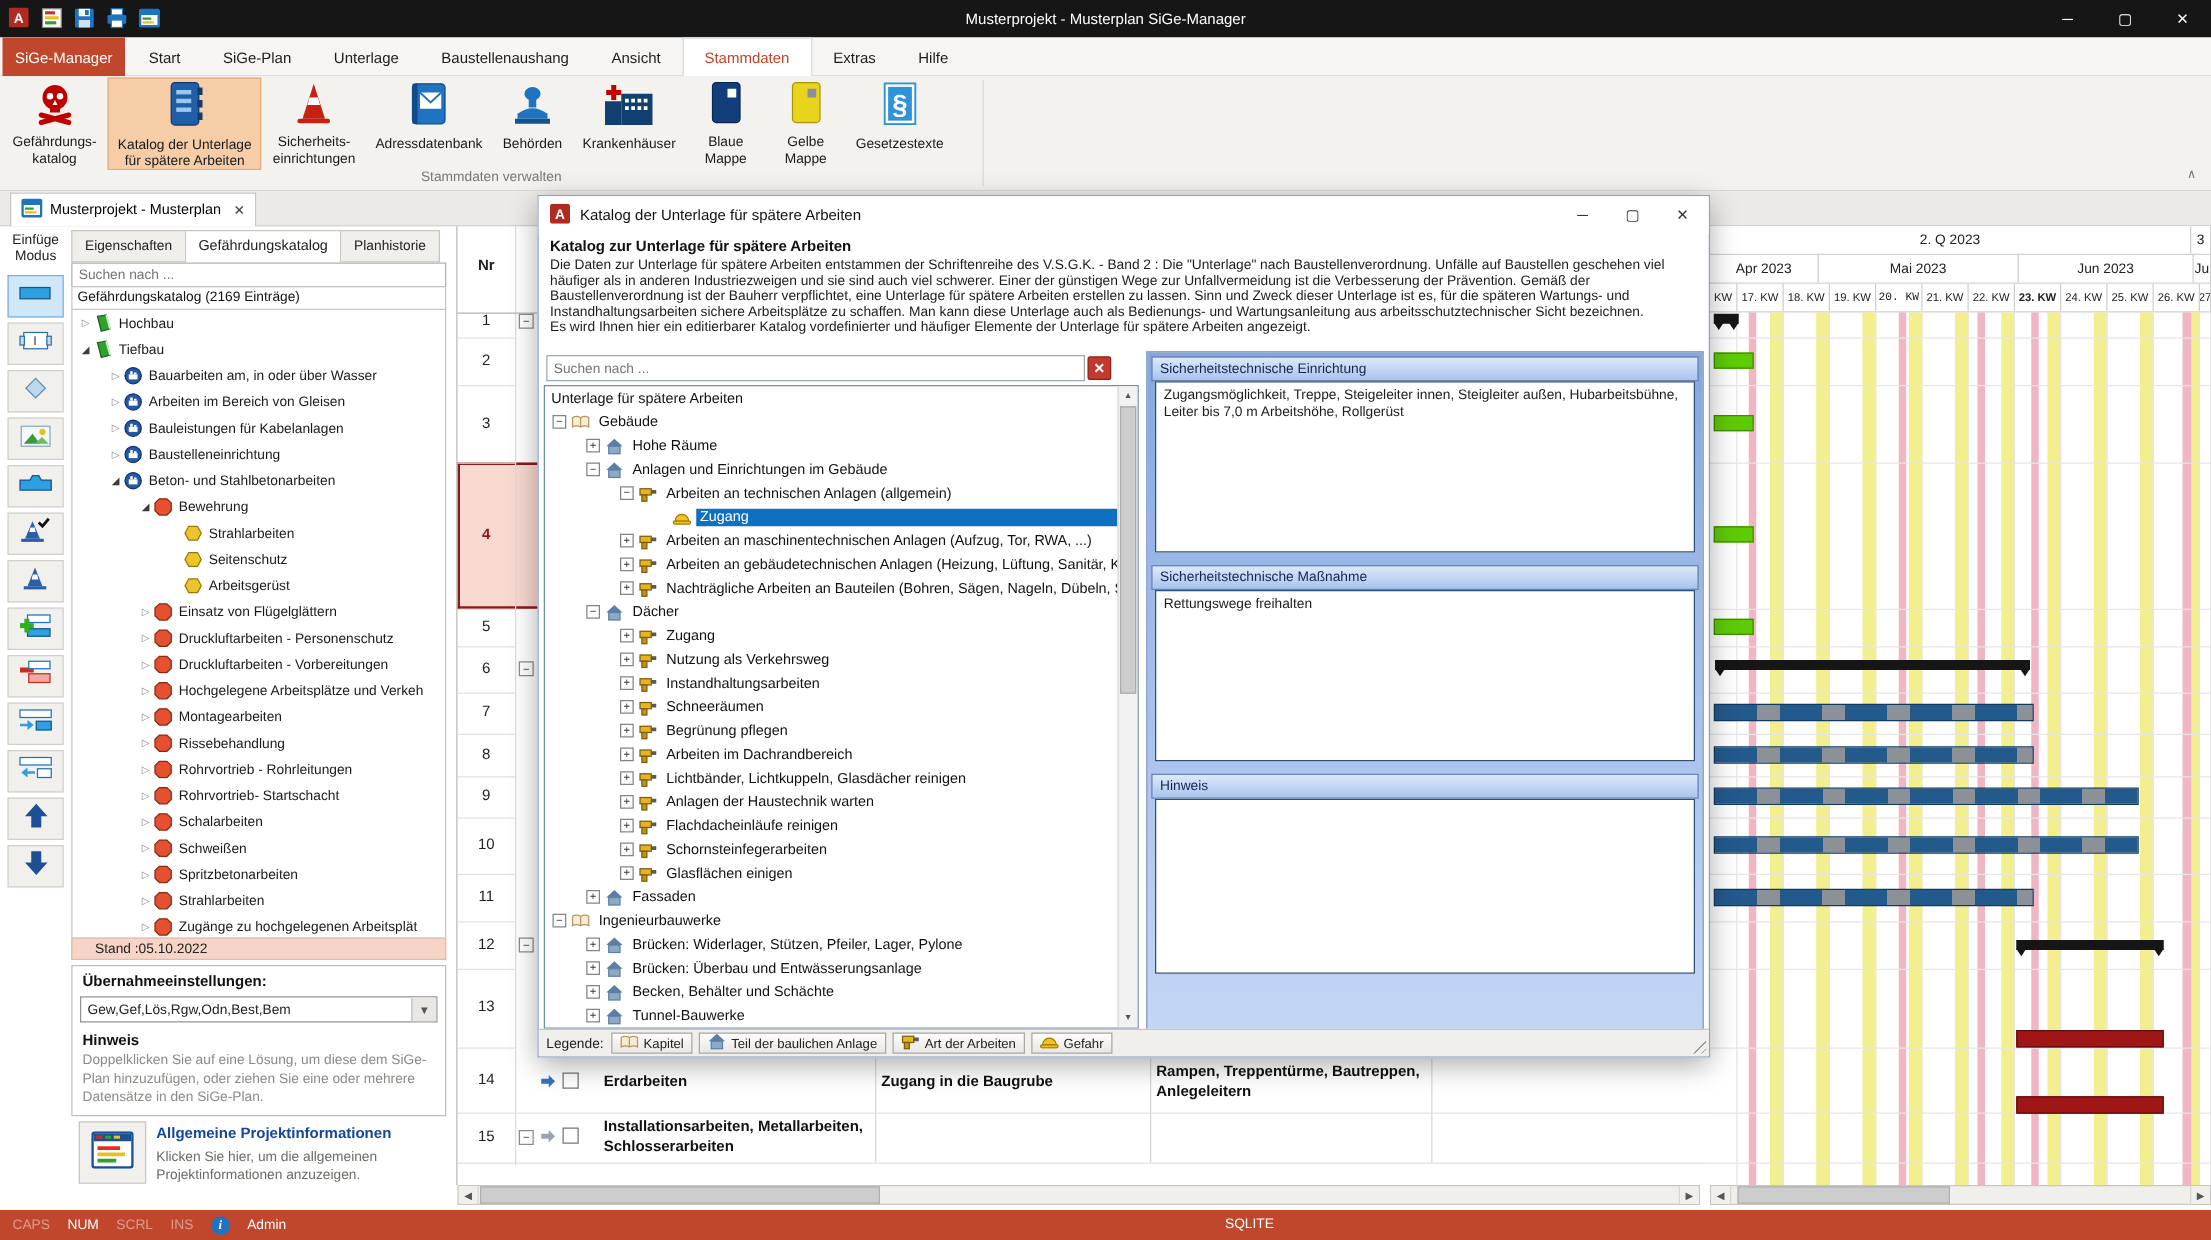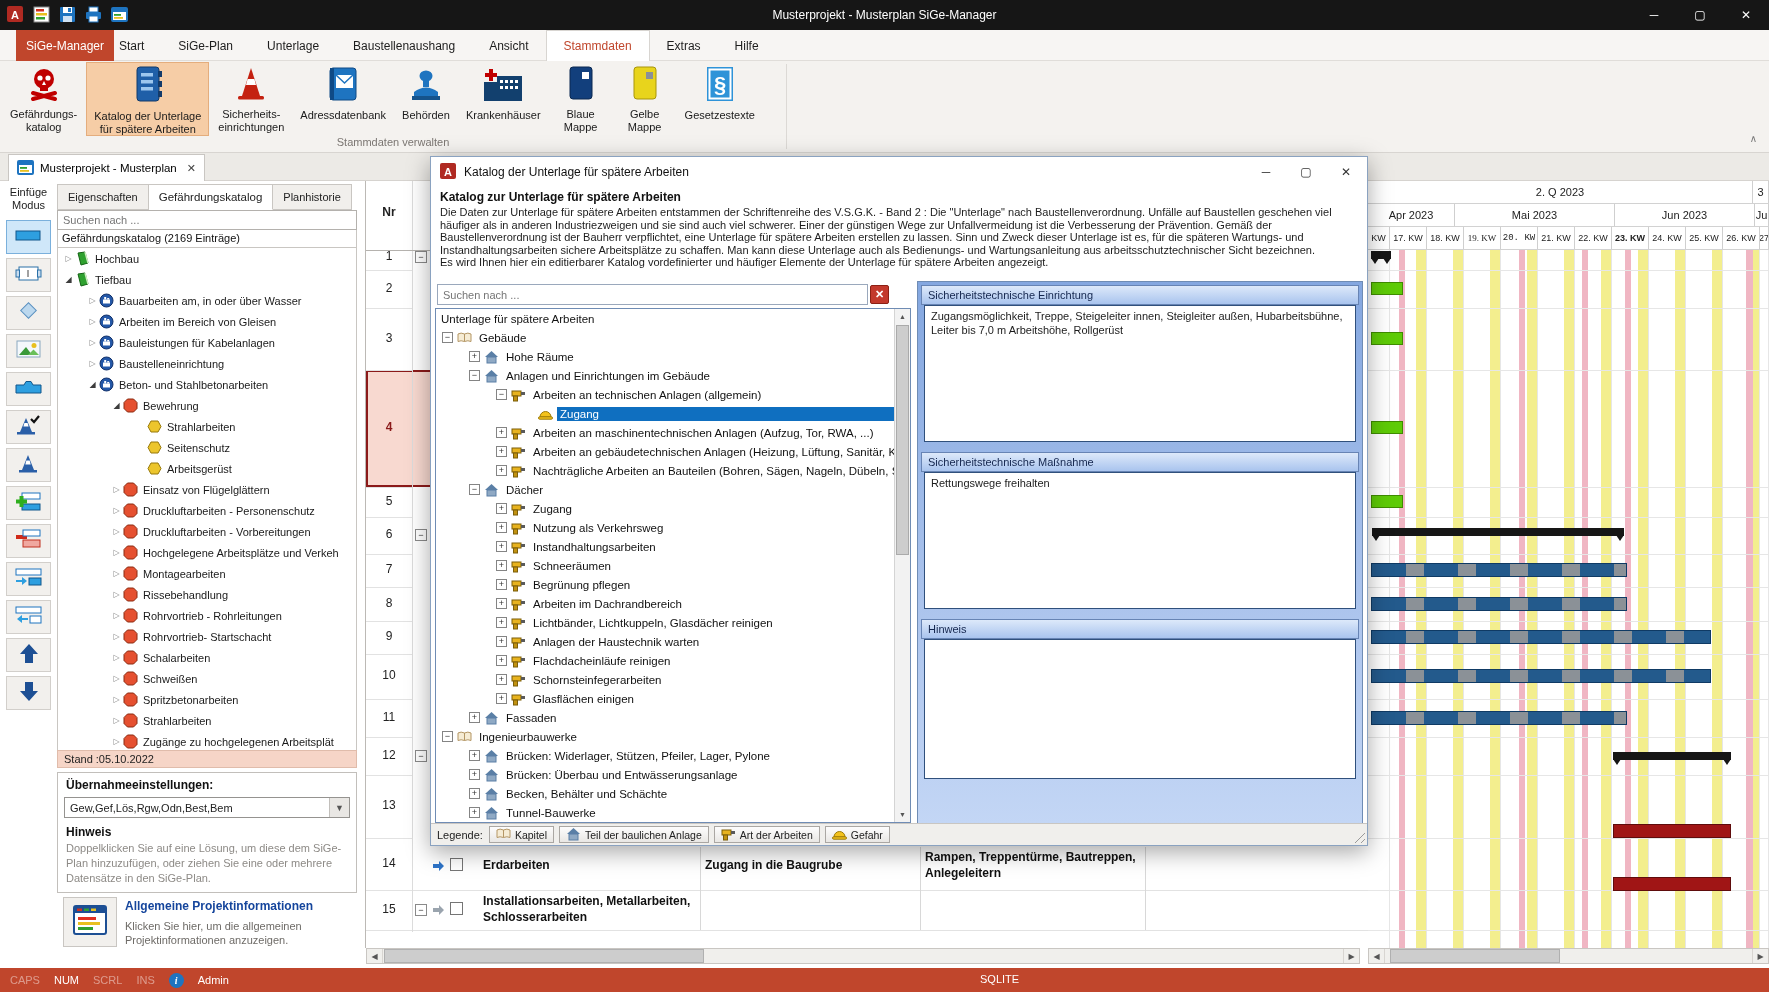--- a/index.html
+++ b/index.html
@@ -10,21 +10,21 @@
   
   .titlebar{position:absolute;left:0;top:0;width:1769px;height:30px;background:#161616;color:#fff}
   .qat{position:absolute;left:6px;top:5px;display:flex;gap:8px;align-items:center}
   .qa{width:18px;height:18px;display:flex;align-items:center;justify-content:center}
   .title-text{position:absolute;left:0;right:0;top:8px;text-align:center;font-size:12px;color:#fff}
   .win-btns{position:absolute;right:0;top:0;display:flex}
   .win-btn{width:46px;height:30px;display:flex;align-items:center;justify-content:center;font-size:12px;color:#fff}
 
   
   .menurow{position:absolute;left:0;top:30px;width:1769px;height:31px;background:#f7f5f3;border-bottom:1px solid #e0ddd9}
-  .brand-tab{position:absolute;left:16px;top:0;width:98px;height:31px;background:#c0462c;color:#fff;display:flex;align-items:center;justify-content:center;font-size:12px}
+  .brand-tab{position:absolute;left:2px;top:0;width:98px;height:31px;background:#c0462c;color:#fff;display:flex;align-items:center;justify-content:center;font-size:12px}
   .menu-tabs{position:absolute;left:102px;top:0;height:31px;display:flex}
   .menu-tab{padding:0 17px;display:flex;align-items:center;font-size:12px;color:#1d1d1d;cursor:default}
   .menu-tab.active{background:#fff;border:1px solid #d8d5d1;border-bottom:none;color:#c0462c}
 
   
   .ribbon{position:absolute;left:0;top:61px;width:1769px;height:92px;background:#f4f2ef;border-bottom:1px solid #d8d5d1}
   .ribbon-inner{position:absolute;left:3px;top:1px;height:74px;display:flex;gap:2px}
   .rb{display:flex;flex-direction:column;align-items:center;padding:2px 7px;min-width:62px}
   .rb.selected{background:#f6cda6;border:1px solid #e4ad7d}
   .rb .ric{height:42px;display:flex;align-items:flex-end;justify-content:center}
@@ -49,21 +49,21 @@
   .lp-tab:first-child{border-left:1px solid #c9c6c2}
   .lp-tab.active{background:#fff;border-bottom:1px solid #fff;font-size:11.5px}
   .lp-search{position:absolute;left:57px;top:210px;width:300px;height:20px}
   .lp-search input{width:100%;height:100%;border:1px solid #b4b1ad;font-size:11px;padding:0 5px;color:#333}
   .lp-cat-header{position:absolute;left:57px;top:230px;width:300px;height:18px;background:#fff;border:1px solid #c9c6c2;border-top:none;font-size:11px;padding:2px 4px;color:#111}
   .lp-tree{position:absolute;left:57px;top:248px;width:300px;height:502px;background:#fff;border-left:1px solid #c9c6c2;border-right:1px solid #c9c6c2;overflow:hidden}
   .trow{display:flex;align-items:center;height:21px;font-size:11px;color:#1a1a1a;white-space:nowrap}
   .trow .exp{width:13px;font-size:8px;color:#8a8a8a;text-align:center;flex:none}
   .trow .exp.open{color:#3c3c3c}
   .trow .ic{margin-right:5px;flex:none;display:inline-flex}
-  .lp-stand{position:absolute;left:57px;top:750px;width:300px;height:18px;background:#f6d5c7;font-size:11px;padding:2px 6px;color:#222;border:1px solid #e0bcab}
+  .lp-stand{position:absolute;left:57px;top:750px;width:300px;height:18px;background:#f6d5c7;font-size:11px;padding:2px 18px;color:#222;border:1px solid #e0bcab}
   .lp-box{position:absolute;left:57px;top:772px;width:300px;height:121px;background:#fff;border:1px solid #c2bfbb}
   .ueb-label{position:absolute;left:8px;top:5px;font-size:12px;font-weight:bold;color:#111}
   .ueb-select{position:absolute;left:6px;top:24px;width:286px;height:21px;border:1px solid #959390;background:#fff;display:flex;align-items:center}
   .ueb-select .val{flex:1;font-size:11px;padding:0 5px;color:#222;white-space:nowrap;overflow:hidden}
   .ueb-select .drop{width:20px;height:100%;background:#e9e7e4;border-left:1px solid #c2bfbb;display:flex;align-items:center;justify-content:center;font-size:9px;color:#555}
   .hw-title{position:absolute;left:8px;top:52px;font-size:12px;font-weight:bold;color:#111}
   .hw-text{position:absolute;left:8px;top:68px;width:282px;font-size:11px;line-height:15px;color:#8d8a86}
   .pi-icon{position:absolute;left:63px;top:897px;width:54px;height:50px;background:#f2f0ed;border:1px solid #c9c6c2;display:flex;align-items:center;justify-content:center}
   .pi-title{position:absolute;left:125px;top:899px;font-size:12px;font-weight:bold;color:#15459c}
   .pi-text{position:absolute;left:125px;top:919px;width:220px;font-size:11px;line-height:14px;color:#6e6b67}
@@ -761,21 +761,21 @@
       <div class="ghdr" style="top: 23px; height: 23px;">
         <div class="gc" style="width: 87px; font-size: 11px;">Apr 2023</div>
         <div class="gc" style="width: 160px; font-size: 11px;">Mai 2023</div>
         <div class="gc" style="width: 140px; font-size: 11px;">Jun 2023</div>
         <div class="gc" style="width: 14px; font-size: 11px;">Ju</div>
       </div>
       <div class="ghdr" style="top: 46px; height: 23px;">
         <div class="gc" style="width: 22px; font-size: 9px;">KW</div>
         <div class="gc" style="width: 37px; font-size: 9px;">17. KW</div>
         <div class="gc" style="width: 37px; font-size: 9px;">18. KW</div>
-        <div class="gc" style="width: 37px; font-size: 9px; font-family: Liberation Serif, serif;">19. KW</div>
+        <div class="gc" style="width: 37px; font-size: 9px;">19. KW</div>
         <div class="gc" style="width: 37px; font-size: 9px; font-family: Liberation Mono, monospace;">20. KW</div>
         <div class="gc" style="width: 37px; font-size: 9px;">21. KW</div>
         <div class="gc" style="width: 37px; font-size: 9px;">22. KW</div>
         <div class="gc" style="width: 37px; font-size: 9px; font-weight: bold;">23. KW</div>
         <div class="gc" style="width: 37px; font-size: 9px;">24. KW</div>
         <div class="gc" style="width: 37px; font-size: 9px;">25. KW</div>
         <div class="gc" style="width: 37px; font-size: 9px;">26. KW</div>
         <div class="gc" style="width: 9px; font-size: 9px;">27</div>
       </div>
       <div class="gbody">

